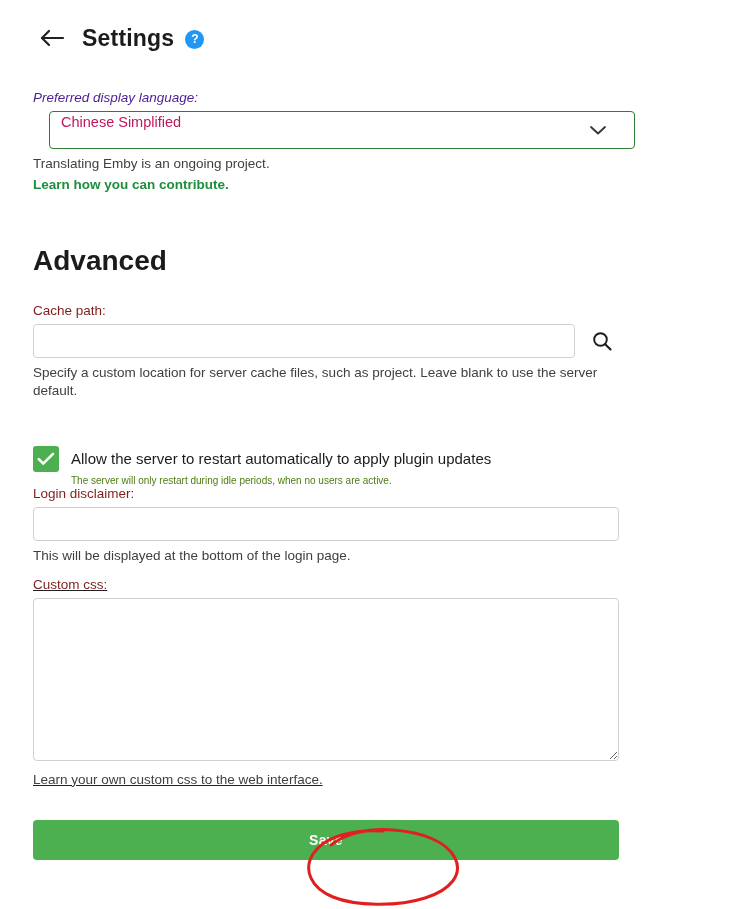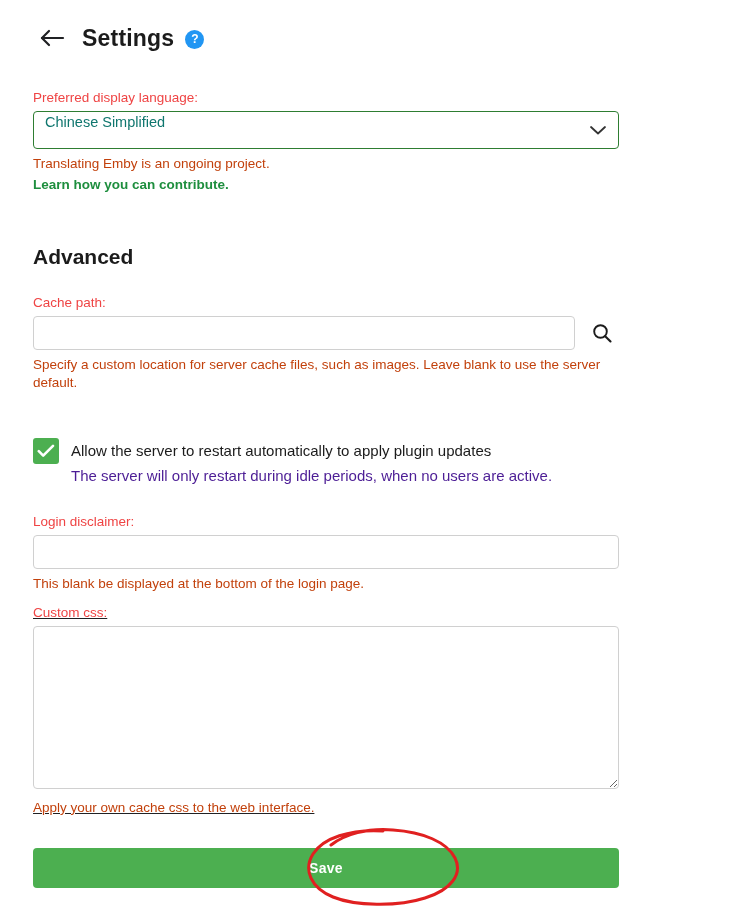--- a/index.html
+++ b/index.html
@@ -61,29 +61,30 @@
     align-items: center;
     justify-content: center;
     margin-left: 11px;
     margin-top: 2px;
     cursor: pointer;
   }
 
   
   .field-label {
     font-size: 13.5px;
-    color: #ef4444;
+    color: #7f1d1d;
     margin-bottom: 6px;
   }
   .field-label.green {
-    color: #ef4444;
+    color: #4c1d95;
+    font-style: italic;
   }
   .help-text {
     font-size: 13.5px;
-    color: #c2410c;
+    color: #404040;
     margin-top: 6px;
     line-height: 1.35;
   }
   .link-green {
     display: inline-block;
     font-size: 13.5px;
     font-weight: bold;
     color: #1e8e3e;
     text-decoration: none;
     margin-top: 4px;
@@ -96,40 +97,41 @@
     width: 100%;
   }
   .select-box {
     width: 100%;
     box-sizing: border-box;
     height: 38px;
     border: 1px solid #2e7d32;
     border-radius: 4px;
     background: #ffffff;
     font-size: 14.5px;
-    color: #0f766e;
+    color: #be185d;
     padding: 0 34px 16px 11px;
     display: flex;
     align-items: center;
     cursor: pointer;
+    margin-left: 16px;
   }
   .select-caret {
     position: absolute;
     right: 12px;
     top: 0;
     height: 38px;
     display: flex;
     align-items: center;
     pointer-events: none;
     color: #333;
   }
 
   
   .section-heading {
-    font-size: 21px;
+    font-size: 28px;
     font-weight: bold;
     color: #1b1b1b;
     margin: 0;
   }
 
   
   .input-row {
     display: flex;
     align-items: center;
   }
@@ -184,22 +186,22 @@
   .checkbox svg { display: block; }
   .check-text {
     margin-left: 12px;
   }
   .check-title {
     font-size: 15px;
     color: #1b1b1b;
     line-height: 1.8;
   }
   .check-sub {
-    font-size: 15px;
-    color: #4c1d95;
+    font-size: 10px;
+    color: #4d7c0f;
     margin-top: 3px;
   }
 
   
   .textarea {
     box-sizing: border-box;
     width: 100%;
     height: 163px;
     border: 1px solid #d0d0d0;
     border-radius: 4px;
@@ -236,21 +238,21 @@
     height: 83px;
     pointer-events: none;
   }
 
   
   .mt-lang { margin-top: 20px; }
   .mt-advanced { margin-top: 52px; }
   .mt-cache { margin-top: 26px; }
   .mt-updates { margin-top: 44px; }
   .mt-check { margin-top: 28px; }
-  .mt-disclaimer { margin-top: 30px; }
+  .mt-disclaimer { }
   .mt-css { margin-top: 12px; text-decoration: underline; }
   .mt-save { margin-top: 31px; }
 </style>
 </head>
 <body>
 
 <div class="page">
 
   <div class="header">
     <div class="back-arrow">
@@ -283,48 +285,48 @@
       <div class="field-label">Cache path:</div>
       <div class="input-row">
         <input class="text-input cache-input" type="text" value="" style="">
         <button class="search-btn">
           <svg width="22" height="22" viewBox="0 0 22 22" aria-hidden="true">
             <circle cx="9.5" cy="9.5" r="6.3" fill="none" stroke="#1b1b1b" stroke-width="1.9"></circle>
             <line x1="14.2" y1="14.2" x2="19.5" y2="19.5" stroke="#1b1b1b" stroke-width="2.1" stroke-linecap="round"></line>
           </svg>
         </button>
       </div>
-      <div class="help-text">Specify a custom location for server cache files, such as images. Leave blank to use the server default.</div>
+      <div class="help-text">Specify a custom location for server cache files, such as project. Leave blank to use the server default.</div>
     </div>
   </div>
 
   <div class="mt-updates">
 
     <div class="check-row mt-check">
       <span class="checkbox">
         <svg width="18" height="14" viewBox="0 0 18 14" aria-hidden="true">
           <path d="M1.8 7.2 L6.2 11.6 L16 1.8" fill="none" stroke="#ffffff" stroke-width="2.6" stroke-linecap="round" stroke-linejoin="round"></path>
         </svg>
       </span>
       <span class="check-text">
         <span class="check-title">Allow the server to restart automatically to apply plugin updates</span>
         <div class="check-sub">The server will only restart during idle periods, when no users are active.</div>
       </span>
     </div>
 
     <div class="mt-disclaimer">
       <div class="field-label">Login disclaimer:</div>
       <input class="text-input full-input" type="text" value="" style="">
-      <div class="help-text">This blank be displayed at the bottom of the login page.</div>
+      <div class="help-text">This will be displayed at the bottom of the login page.</div>
     </div>
 
     <div class="mt-css">
       <div class="field-label">Custom css:</div>
       <textarea class="textarea" placeholder="" style=""></textarea>
-      <div class="help-text">Apply your own cache css to the web interface.</div>
+      <div class="help-text">Learn your own custom css to the web interface.</div>
     </div>
 
     <div class="mt-save">
       <button class="save-button">Save</button>
     </div>
   </div>
 
   <svg class="annotation" viewBox="0 0 160 83">
     <path d="M78 5 C45 3, 18 12, 8 28 C-2 44, 6 62, 28 71 C50 80, 92 81, 120 72 C146 64, 158 48, 150 32 C142 16, 118 6, 88 4 C62 2, 40 8, 26 19" fill="none" stroke="#e02020" stroke-width="3" stroke-linecap="round" stroke-linejoin="round"></path>
   </svg>

